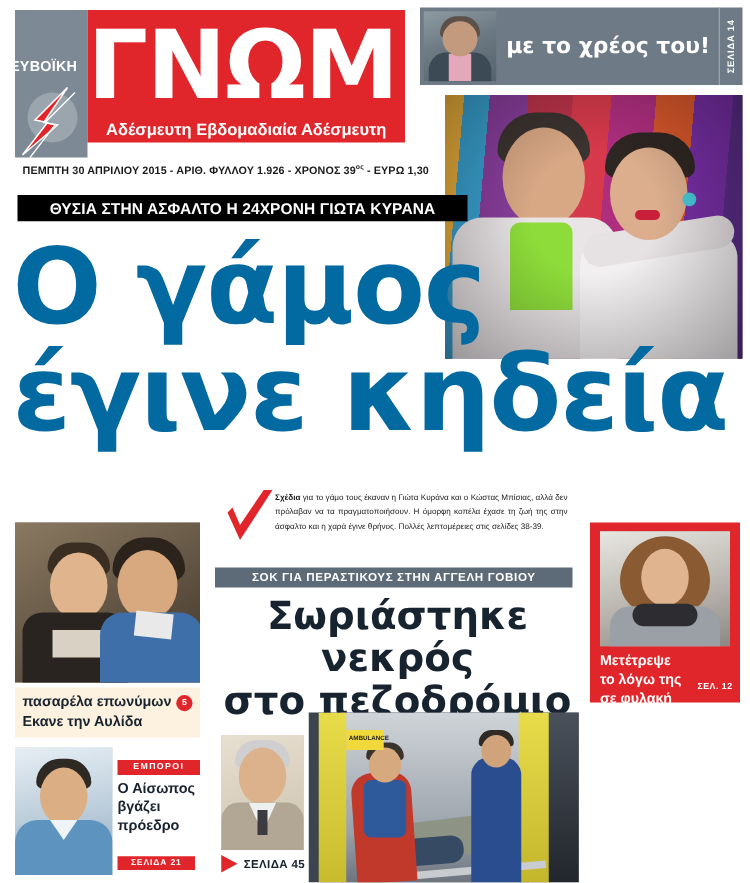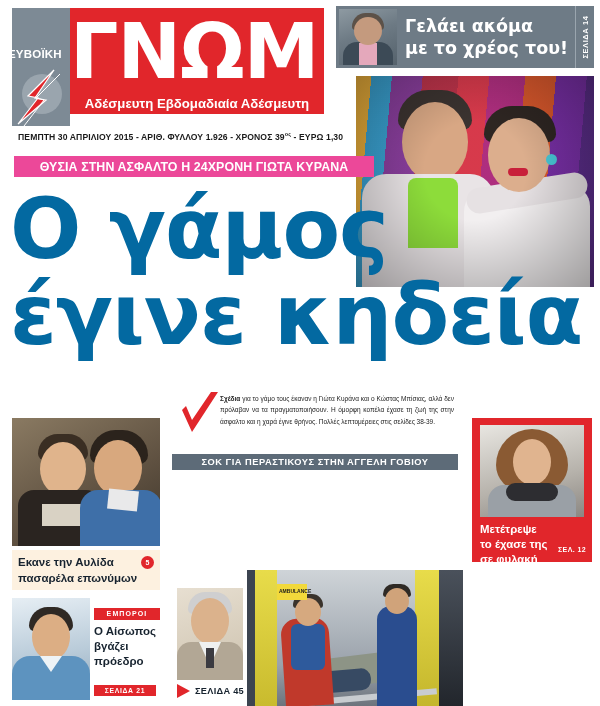--- a/index.html
+++ b/index.html
@@ -163,21 +163,21 @@
     font-weight: bold;
     letter-spacing: .6px;
     font-family: "Liberation Sans", sans-serif;
   }
 
   
   .banner-main {
     position: absolute;
     left: 14px; top: 156px;
     width: 360px; height: 21px;
-    background: #ec4899;
+    background: #000000;
     display: flex;
     align-items: center;
     justify-content: center;
   }
   .banner-main span {
     color: #ffffff;
     font-size: 12.4px;
     font-weight: bold;
     letter-spacing: .1px;
     font-family: "Liberation Sans", sans-serif;
@@ -570,21 +570,20 @@
   <div class="dateline"><span>ΠΕΜΠΤΗ 30 ΑΠΡΙΛΙΟΥ 2015 - ΑΡΙΘ. ΦΥΛΛΟΥ 1.926 - ΧΡΟΝΟΣ 39</span><sup>ος</sup><span> - ΕΥΡΩ 1,30</span></div>
 
   <div class="top-teaser">
     <div class="top-teaser-photo">
       <div class="tt-body"></div>
       <div class="tt-shirt"></div>
       <div class="tt-hair"></div>
       <div class="tt-head"></div>
     </div>
     <div class="top-teaser-text">
-      <div>Γελάει ακόμα</div>
       <div>με το χρέος του!</div>
     </div>
     <div class="top-teaser-page">
       <span>ΣΕΛΙΔΑ 14</span>
     </div>
   </div>
 
   <div class="hero-photo">
     <div class="hp-bg"></div>
     <div class="hp-man-hair"></div>
@@ -622,22 +621,22 @@
     <div class="lp1-m1-head"></div>
     <div class="lp1-m1-body"></div>
     <div class="lp1-m1-logo"></div>
     <div class="lp1-m2-hair"></div>
     <div class="lp1-m2-head"></div>
     <div class="lp1-m2-body"></div>
     <div class="lp1-collar"></div>
   </div>
   <div class="left-cap1">
     <div class="t">
+      <div>πασαρέλα επωνύμων</div>
       <div>Εκανε την Αυλίδα</div>
-      <div>πασαρέλα επωνύμων</div>
     </div>
     <div class="badge-circle">5</div>
   </div>
 
   <div class="left-photo2">
     <div class="lp2-bg"></div>
     <div class="lp2-hair"></div>
     <div class="lp2-head"></div>
     <div class="lp2-body"></div>
     <div class="lp2-collar"></div>
@@ -647,20 +646,24 @@
     <div class="emporoi-text">
       <div>Ο Αίσωπος</div>
       <div>βγάζει</div>
       <div>πρόεδρο</div>
     </div>
     <div class="emporoi-page">ΣΕΛΙΔΑ 21</div>
   </div>
 
   <div class="banner-mid">
     <span>ΣΟΚ ΓΙΑ ΠΕΡΑΣΤΙΚΟΥΣ ΣΤΗΝ ΑΓΓΕΛΗ ΓΟΒΙΟΥ</span>
+  </div>
+  <div class="mid-headline">
+    <div>Σωριάστηκε νεκρός</div>
+    <div>στο πεζοδρόμιο</div>
   </div>
 
   <div class="mid-portrait">
     <div class="mpb"></div>
     <div class="mp-hair"></div>
     <div class="mp-head"></div>
     <div class="mp-suit"></div>
     <div class="mp-shirt"></div>
     <div class="mp-tie"></div>
   </div>
@@ -694,20 +697,20 @@
   <div class="rt-box rt-1">
     <div class="rt-photo">
       <div class="w1-bg"></div>
       <div class="w1-hair"></div>
       <div class="w1-face"></div>
       <div class="w1-body"></div>
       <div class="w1-scarf"></div>
     </div>
     <div class="rt-text">
       <div>Μετέτρεψε</div>
-      <div>το έχασε της</div>
+      <div>το λόγω της</div>
       <div>σε φυλακή</div>
     </div>
     <div class="rt-page">ΣΕΛ. 12</div>
   </div>
 
 
 </div>
 
 </body></html>

